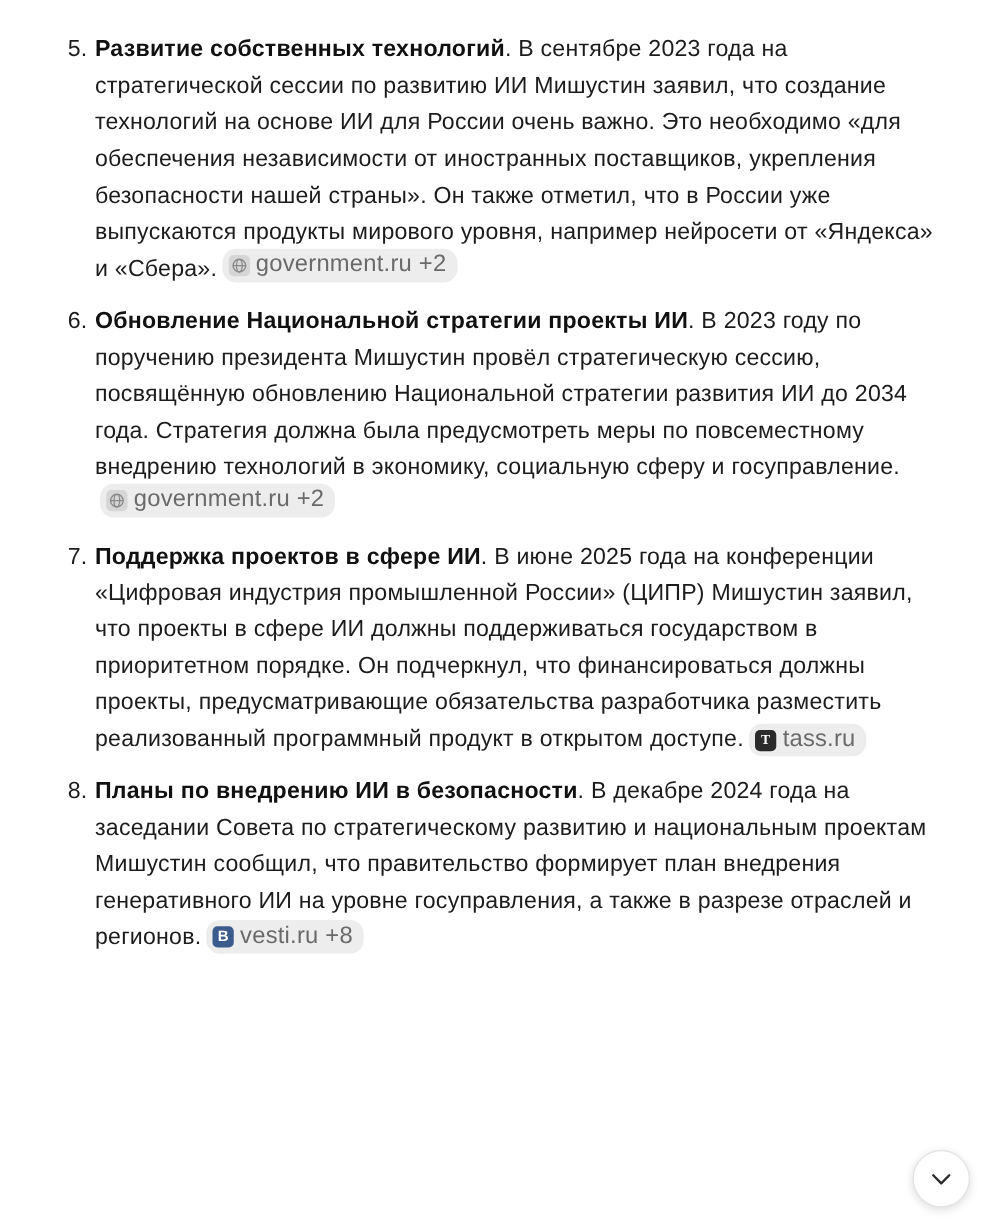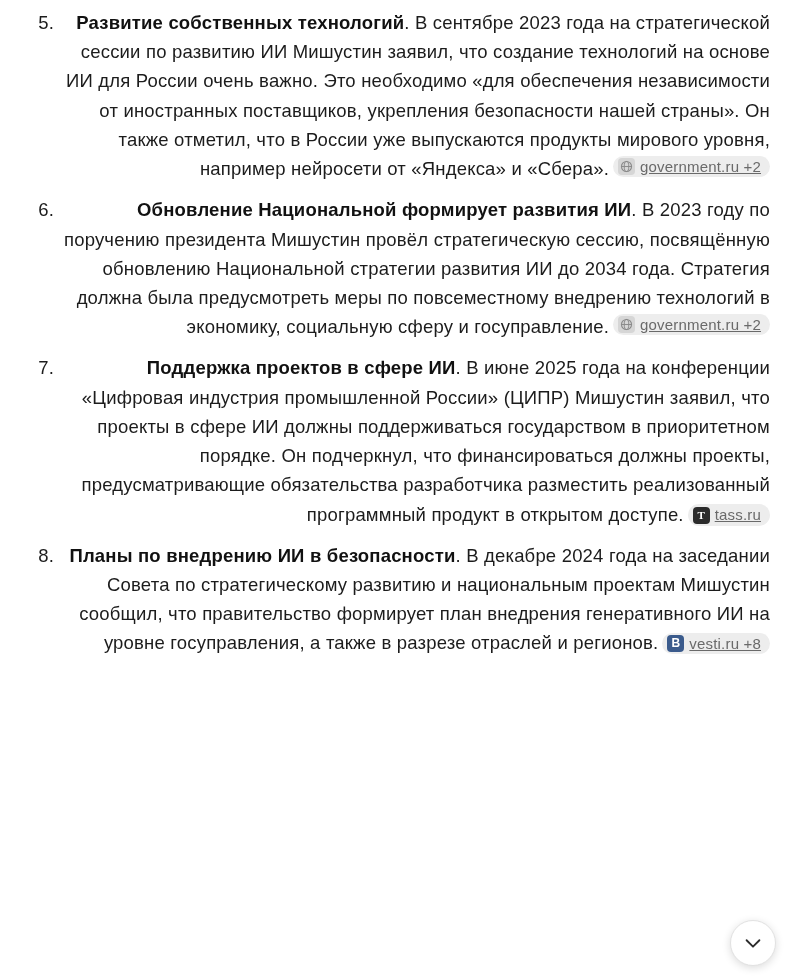--- a/index.html
+++ b/index.html
@@ -17,24 +17,23 @@
   }
   .page {
     position: relative;
     width: 800px;
     height: 976px;
     background: #ffffff;
     padding: 8px 30px 0 24px;
   }
   ol.answer-list {
     list-style: none;
-    margin: 0;
+    margin: 16px;
     padding: 0;
     counter-reset: item 4;
-    text-align: right;
   }
   ol.answer-list > li {
     position: relative;
     counter-increment: item;
     padding-left: 36px;
     margin-bottom: 12px;
     font-size: 18.5px;
     line-height: 1.58;
     color: #1c1c1c;
     letter-spacing: 0.01em;
@@ -60,24 +59,23 @@
     gap: 5px;
     background: #ededed;
     border-radius: 11px;
     padding: 1px 9px 1px 5px;
     margin-left: 4px;
     vertical-align: 2px;
     line-height: 1;
     white-space: nowrap;
   }
   .cite .cite-label {
-    font-size: 15px;
+    font-size: 19px;
     color: #6a6a6a;
     line-height: 1.3;
-    text-decoration: underline;
   }
   .favicon {
     width: 17px;
     height: 17px;
     border-radius: 4px;
     display: inline-flex;
     align-items: center;
     justify-content: center;
     font-size: 11px;
     font-weight: bold;
@@ -132,21 +130,21 @@
               <circle cx="8" cy="8" r="6.2" fill="none" stroke="#8a8a8a" stroke-width="1.4"></circle>
               <ellipse cx="8" cy="8" rx="2.8" ry="6.2" fill="none" stroke="#8a8a8a" stroke-width="1.2"></ellipse>
               <line x1="1.9" y1="8" x2="14.1" y2="8" stroke="#8a8a8a" stroke-width="1.2"></line>
             </svg>
           </span>
           <span class="cite-label">government.ru +2</span>
         </span>
     </li>
 
     <li>
-      <span class="item-title">Обновление Национальной формирует развития ИИ</span><span>. В 2023 году по поручению президента Мишустин провёл стратегическую сессию, посвящённую обновлению Национальной стратегии развития ИИ до 2034 года. Стратегия должна была предусмотреть меры по повсеместному внедрению технологий в экономику, социальную сферу и госуправление.</span><span class="cite">
+      <span class="item-title">Обновление Национальной стратегии проекты ИИ</span><span>. В 2023 году по поручению президента Мишустин провёл стратегическую сессию, посвящённую обновлению Национальной стратегии развития ИИ до 2034 года. Стратегия должна была предусмотреть меры по повсеместному внедрению технологий в экономику, социальную сферу и госуправление.</span><span class="cite">
           <span class="favicon gov">
             <svg width="13" height="13" viewBox="0 0 16 16">
               <circle cx="8" cy="8" r="6.2" fill="none" stroke="#8a8a8a" stroke-width="1.4"></circle>
               <ellipse cx="8" cy="8" rx="2.8" ry="6.2" fill="none" stroke="#8a8a8a" stroke-width="1.2"></ellipse>
               <line x1="1.9" y1="8" x2="14.1" y2="8" stroke="#8a8a8a" stroke-width="1.2"></line>
             </svg>
           </span>
           <span class="cite-label">government.ru +2</span>
         </span>
     </li>

